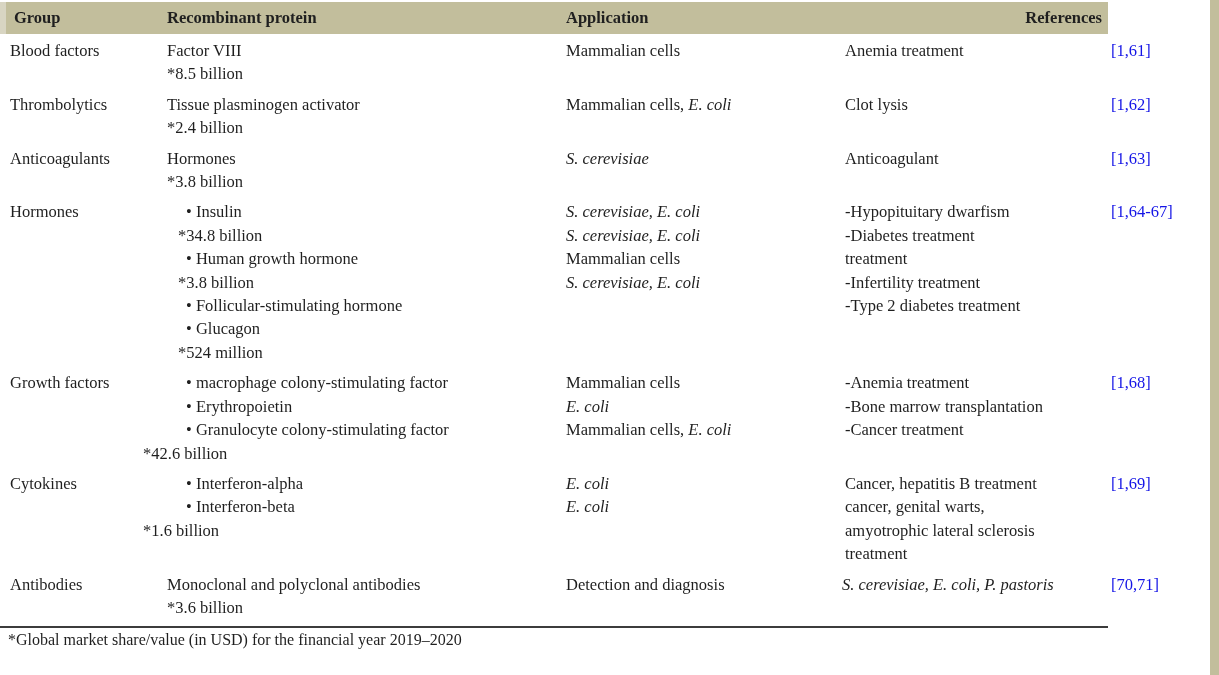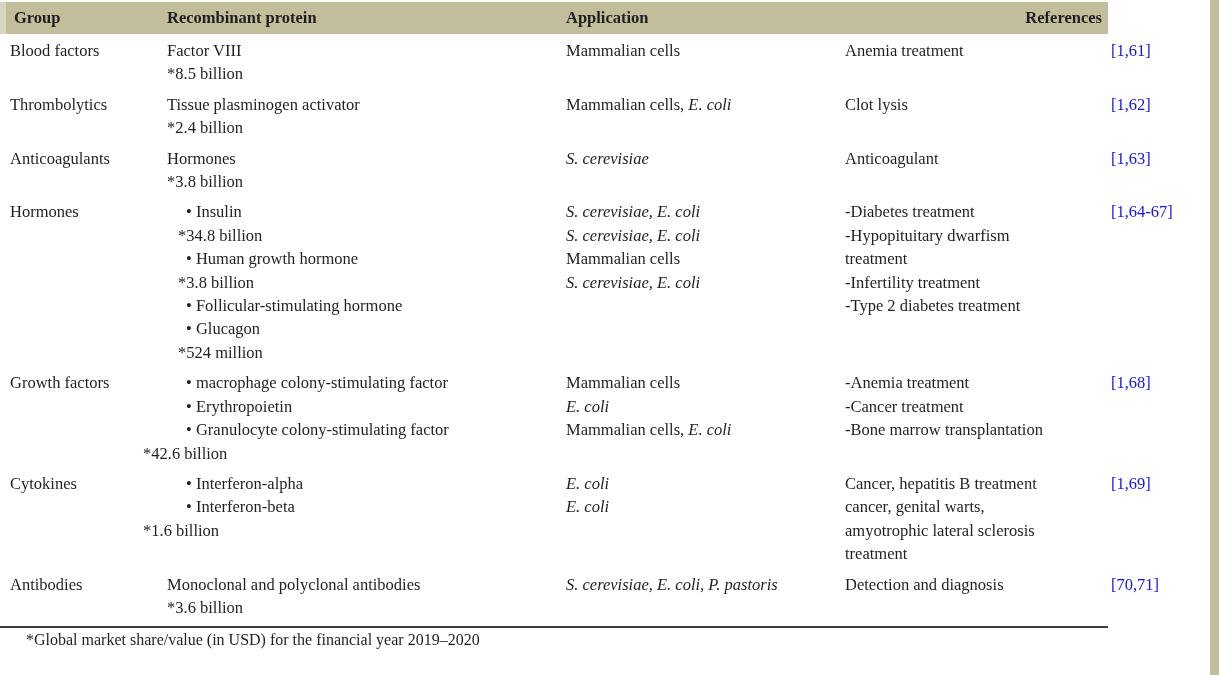--- a/index.html
+++ b/index.html
@@ -44,21 +44,21 @@
   .line{white-space:nowrap;}
   .indent-base{margin-left:0;}
   .indent-bullet{margin-left:19px;}
   .indent-star{margin-left:11px;}
   .indent-hang{margin-left:-24px;}
   .italic{font-style:italic;text-align:center;}
   .ref-link{color:#1414e6;text-decoration:none;cursor:pointer;}
   .footnote-bar{
     border-top:2px solid #3c3c3c;
     margin-top:0;
-    padding:3px 0 0 26px;
+    padding:3px 0 0 8px;
     font-size:16px;
   }
 </style>
 </head>
 <body>
 
 <div id="page">
   <div class="table">
 
     <div class="header-row">
@@ -137,22 +137,22 @@
             <div class="line indent-bullet"><div class="bullet" style="display: inline;">• </div>Glucagon</div>
             <div class="line indent-star">*524 million</div>
           </div>
           <div class="cell col-production">
             <div class="line"><div class="italic" style="display: inline;">S. cerevisiae, E. coli</div></div>
             <div class="line"><div class="italic" style="display: inline;">S. cerevisiae, E. coli</div></div>
             <div class="line"><div class="" style="display: inline;">Mammalian cells</div></div>
             <div class="line"><div class="italic" style="display: inline;">S. cerevisiae, E. coli</div></div>
           </div>
           <div class="cell col-application">
+            <div class="line">-Hypopituitary dwarfism</div>
             <div class="line">-Diabetes treatment</div>
-            <div class="line">-Hypopituitary dwarfism</div>
             <div class="line">treatment</div>
             <div class="line">-Infertility treatment</div>
             <div class="line">-Type 2 diabetes treatment</div>
           </div>
           <div class="cell col-references">
             <div class="line ref-link">[1,64-67]</div>
           </div>
         </div>
         <div class="row">
           <div class="cell col-group">
@@ -164,22 +164,22 @@
             <div class="line indent-bullet"><div class="bullet" style="display: inline;">• </div>Granulocyte colony-stimulating factor</div>
             <div class="line indent-hang">*42.6 billion</div>
           </div>
           <div class="cell col-production">
             <div class="line"><div class="" style="display: inline;">Mammalian cells</div></div>
             <div class="line"><div class="italic" style="display: inline;">E. coli</div></div>
             <div class="line"><div class="" style="display: inline;">Mammalian cells, </div><div class="italic" style="display: inline;">E. coli</div></div>
           </div>
           <div class="cell col-application">
             <div class="line">-Anemia treatment</div>
+            <div class="line">-Bone marrow transplantation</div>
             <div class="line">-Cancer treatment</div>
-            <div class="line">-Bone marrow transplantation</div>
           </div>
           <div class="cell col-references">
             <div class="line ref-link">[1,68]</div>
           </div>
         </div>
         <div class="row">
           <div class="cell col-group">
             <div class="line">Cytokines</div>
           </div>
           <div class="cell col-protein">
@@ -202,25 +202,25 @@
           </div>
         </div>
         <div class="row">
           <div class="cell col-group">
             <div class="line">Antibodies</div>
           </div>
           <div class="cell col-protein">
             <div class="line indent-base">Monoclonal and polyclonal antibodies</div>
             <div class="line indent-base">*3.6 billion</div>
           </div>
+          <div class="cell col-application">
+            <div class="line">Detection and diagnosis</div>
+          </div>
           <div class="cell col-production">
             <div class="line"><div class="italic" style="display: inline;">S. cerevisiae, E. coli, P. pastoris</div></div>
-          </div>
-          <div class="cell col-application">
-            <div class="line">Detection and diagnosis</div>
           </div>
           <div class="cell col-references">
             <div class="line ref-link">[70,71]</div>
           </div>
         </div>
       </div>
 
     <div class="footnote-bar">*Global market share/value (in USD) for the financial year 2019–2020</div>
   </div>
 

